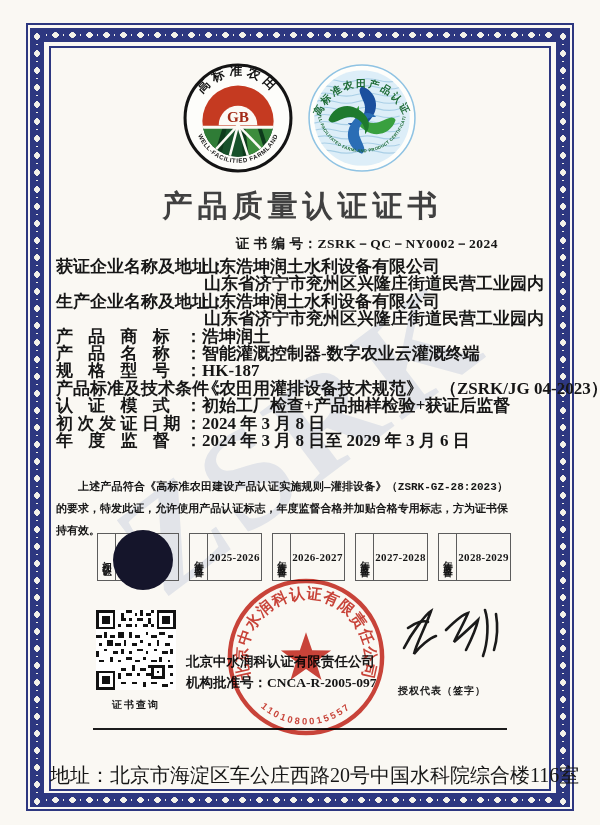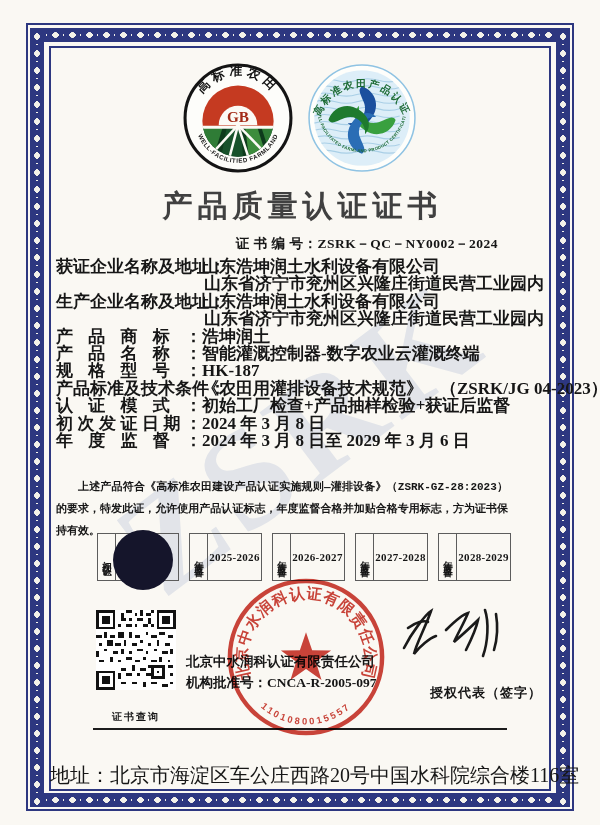--- a/index.html
+++ b/index.html
@@ -58,25 +58,25 @@
   .stamp-box.first{width:82px;}
   .stamp-box.annual{width:73px;}
   .stamp-side{width:17px;border-right:1px solid #5c5c5c;display:flex;align-items:center;justify-content:center;
     writing-mode:vertical-rl;text-orientation:upright;font-size:9.5px;letter-spacing:2px;font-weight:600;}
   .stamp-main{flex:1;display:flex;align-items:center;justify-content:center;
     font-size:11px;font-weight:700;letter-spacing:0.3px;}
   .init-circle{position:absolute;left:15px;top:-4px;width:60px;height:60px;border-radius:50%;
     background:#15152b;z-index:2;}
 
   .qr-block{position:absolute;left:46px;top:562px;width:80px;text-align:center;}
-  .qr-caption{margin-top:16px;font-size:10px;font-weight:700;letter-spacing:2px;}
+  .qr-caption{margin-top:4px;font-size:10px;font-weight:700;letter-spacing:2px;}
   .issuer-lines{position:absolute;left:136px;top:603px;font-size:13.5px;font-weight:700;line-height:21px;white-space:nowrap;}
   .seal{position:absolute;left:172px;top:525px;width:168px;height:168px;mix-blend-mode:multiply;opacity:0.92;z-index:3;}
   .signature{position:absolute;left:338px;top:550px;width:140px;height:78px;}
-  .signature-label{position:absolute;left:348px;top:636px;font-size:13px;font-weight:600;letter-spacing:1px;margin-left:32px;}
+  .signature-label{position:absolute;left:348px;top:636px;font-size:10px;font-weight:600;letter-spacing:1px;}
 
   .separator{position:absolute;top:680px;left:43px;width:414px;border-top:2px solid #1c1c1c;}
   .footer-line1{position:absolute;top:691px;left:0;right:0;text-align:center;font-size:14.5px;font-weight:700;white-space:nowrap;}
   .footer-line2{position:absolute;top:714px;left:0;right:0;text-align:center;font-size:20px;font-weight:400;white-space:nowrap;}
 </style>
 </head>
 <body>
 
 <div class="frame-outer"></div>
 <div class="band band-h band-top"></div>

